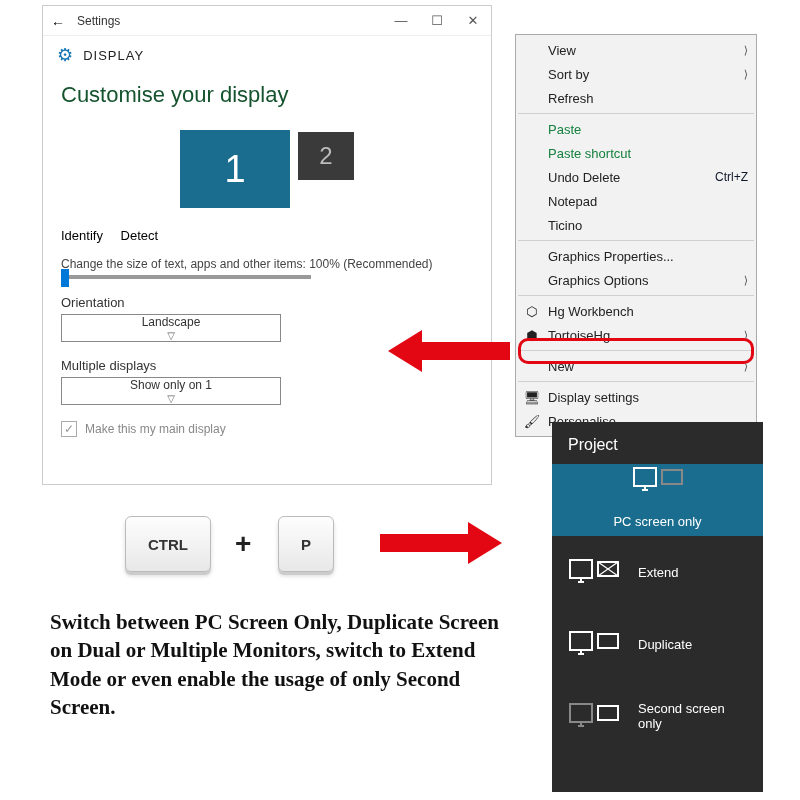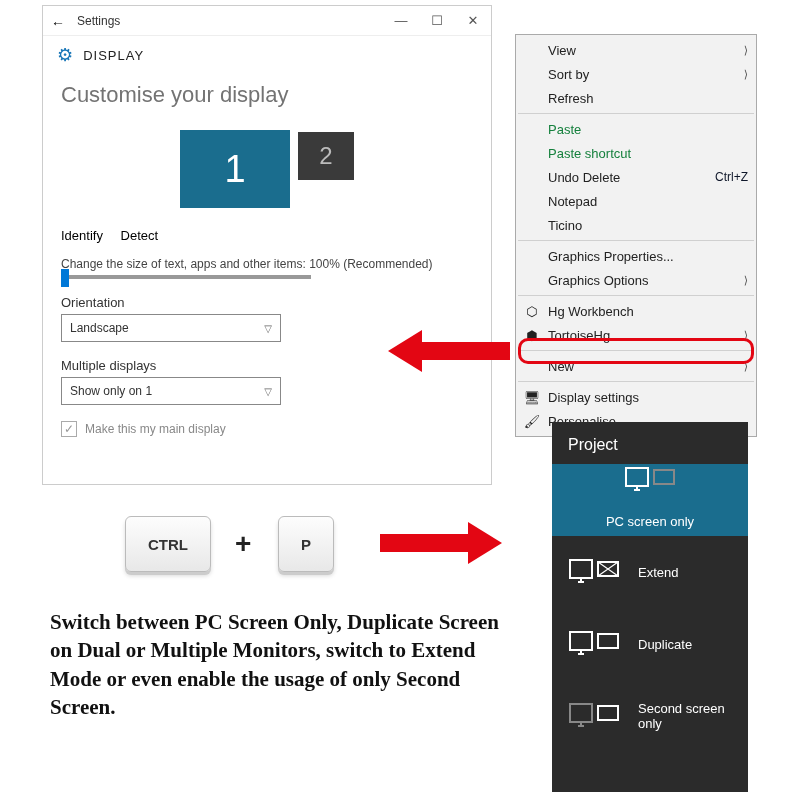--- a/index.html
+++ b/index.html
@@ -7,32 +7,32 @@
 
   
   .settings-window { position: absolute; left: 42px; top: 5px; width: 450px; height: 480px; border: 1px solid #ccc; background: #fff; }
   .titlebar { display: flex; align-items: center; height: 30px; border-bottom: 1px solid #eee; }
   .titlebar .back { width: 30px; text-align: center; font-size: 14px; }
   .titlebar .title { flex: 1; font-size: 12px; padding-left: 4px; color: #333; }
   .titlebar .win-btn { width: 36px; text-align: center; font-size: 13px; color: #555; }
   .header-row { display: flex; align-items: center; padding: 8px 14px; }
   .header-row .gear { color: #1a77b8; font-size: 18px; margin-right: 10px; }
   .header-row .caption { font-size: 13px; letter-spacing: 1px; color: #222; }
-  .section-title { font-size: 22px; font-weight: 300; padding: 8px 18px 12px; color: #737373; }
+  .section-title { font-size: 22px; font-weight: 300; padding: 8px 18px 12px; color: #14532d; }
   .monitors { display: flex; justify-content: center; gap: 8px; padding: 10px 0 20px; }
   .monitor { display: flex; align-items: center; justify-content: center; color: #fff; font-size: 38px; font-weight: 300; }
   .mon1 { width: 110px; height: 78px; background: #1a6d8e; }
   .mon2 { width: 56px; height: 48px; background: #3a3a3a; align-self: flex-start; margin-top: 2px; font-size: 24px; color: #bbb; }
   .links { padding: 0 18px; font-size: 13px; }
   .links span { color: #000000; margin-right: 14px; }
   .slider-label { font-size: 12px; color: #444; padding: 14px 18px 4px; }
   .slider { margin: 0 18px; height: 4px; width: 250px; background: #999; position: relative; }
   .slider .thumb { position: absolute; left: 0; top: -6px; width: 8px; height: 18px; background: #0078d7; }
   .field-label { font-size: 13px; color: #333; padding: 16px 18px 4px; }
-  .select { margin: 0 18px; width: 220px; height: 28px; border: 1px solid #888; display: flex; align-items: center; justify-content: space-between; padding: 0 8px; font-size: 12px; color: #333; }
+  .select { margin: 0 18px; width: 220px; height: 28px; border: 1px solid #888; display: flex; align-items: center; justify-content: space-between; padding: 0 8px; font-size: 12px; color: #333; flex-direction: column; }
   .select .chev { color: #666; font-size: 10px; }
   .checkbox-row { display: flex; align-items: center; gap: 8px; padding: 16px 18px; color: #888; font-size: 12px; }
   .cb { width: 16px; height: 16px; border: 1px solid #aaa; display: flex; align-items: center; justify-content: center; font-size: 12px; color: #999; }
 
   
   .context-menu { position: absolute; left: 515px; top: 18px; width: 242px; border: 1px solid #aaa; background: #f2f2f2; font-size: 13px; padding: 3px 0; margin-top: 16px; }
   .cm-item { display: flex; align-items: center; height: 24px; padding: 0 8px 0 32px; position: relative; color: #222; }
   .cm-item.disabled { color: #15803d; }
   .cm-item .arrow { margin-left: auto; color: #555; font-size: 11px; }
   .cm-item .shortcut { margin-left: auto; color: #0f172a; font-size: 12px; }
@@ -43,21 +43,21 @@
   
   .arrow-red { position: absolute; }
   .arrow-body { position: absolute; background: #e30613; }
   .arrow-head { position: absolute; width: 0; height: 0; }
 
   
   .keycap { position: absolute; display: flex; align-items: center; justify-content: center; background: linear-gradient(#fdfdfd,#e8e8e8); border: 1px solid #bbb; border-radius: 6px; box-shadow: 0 3px 0 #ccc, 0 4px 4px rgba(0,0,0,.15); font-size: 15px; font-weight: 600; color: #333; }
   .plus { position: absolute; font-size: 28px; font-weight: 700; color: #222; }
 
   
-  .project-panel { position: absolute; left: 552px; top: 422px; width: 196px; height: 370px; background: #2b2b2b; color: #fff; font-size: 13px; }
+  .project-panel { position: absolute; left: 552px; top: 422px; width: 211px; height: 370px; background: #2b2b2b; color: #fff; font-size: 13px; }
   .project-panel .hdr { padding: 14px 16px 10px; font-size: 16px; font-weight: 400; }
   .proj-item { display: flex; align-items: center; gap: 18px; height: 72px; padding: 0 16px; }
   .proj-item.selected { background: #1a6d8e; flex-direction: column; }
   .proj-ico { width: 52px; height: 32px; position: relative; flex-shrink: 0; }
   .proj-ico svg { width: 52px; height: 32px; }
 
   
   .caption-block { position: absolute; left: 50px; top: 608px; width: 460px; font-family: Georgia, "Times New Roman", serif; font-weight: 700; font-size: 21px; line-height: 1.35; color: #111; }
 </style>
 </head>

